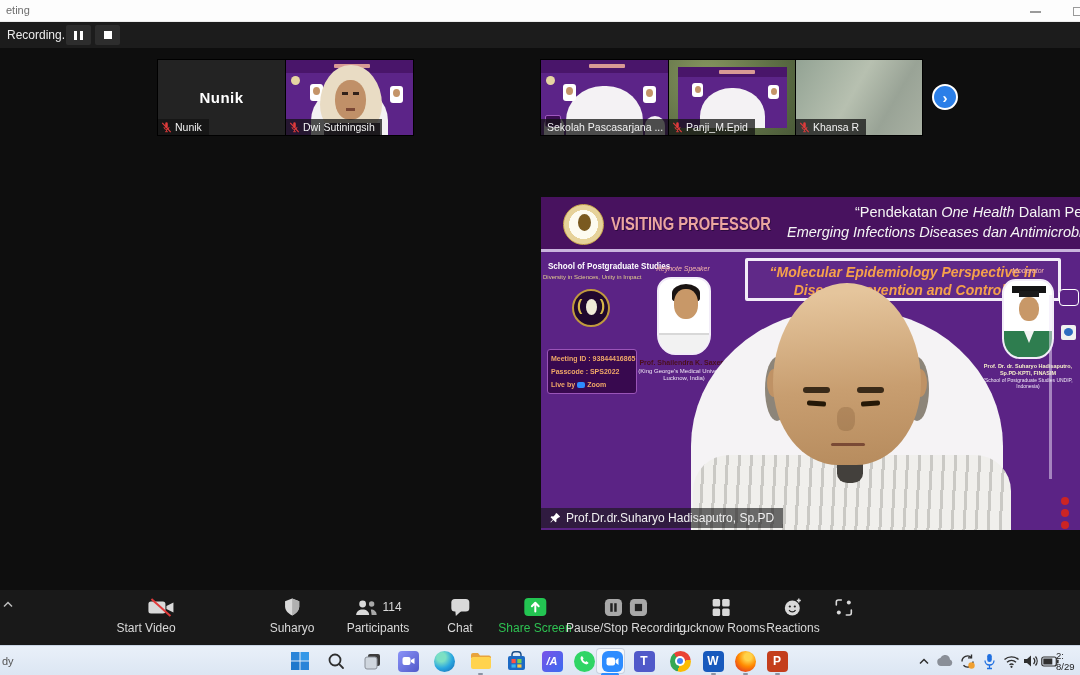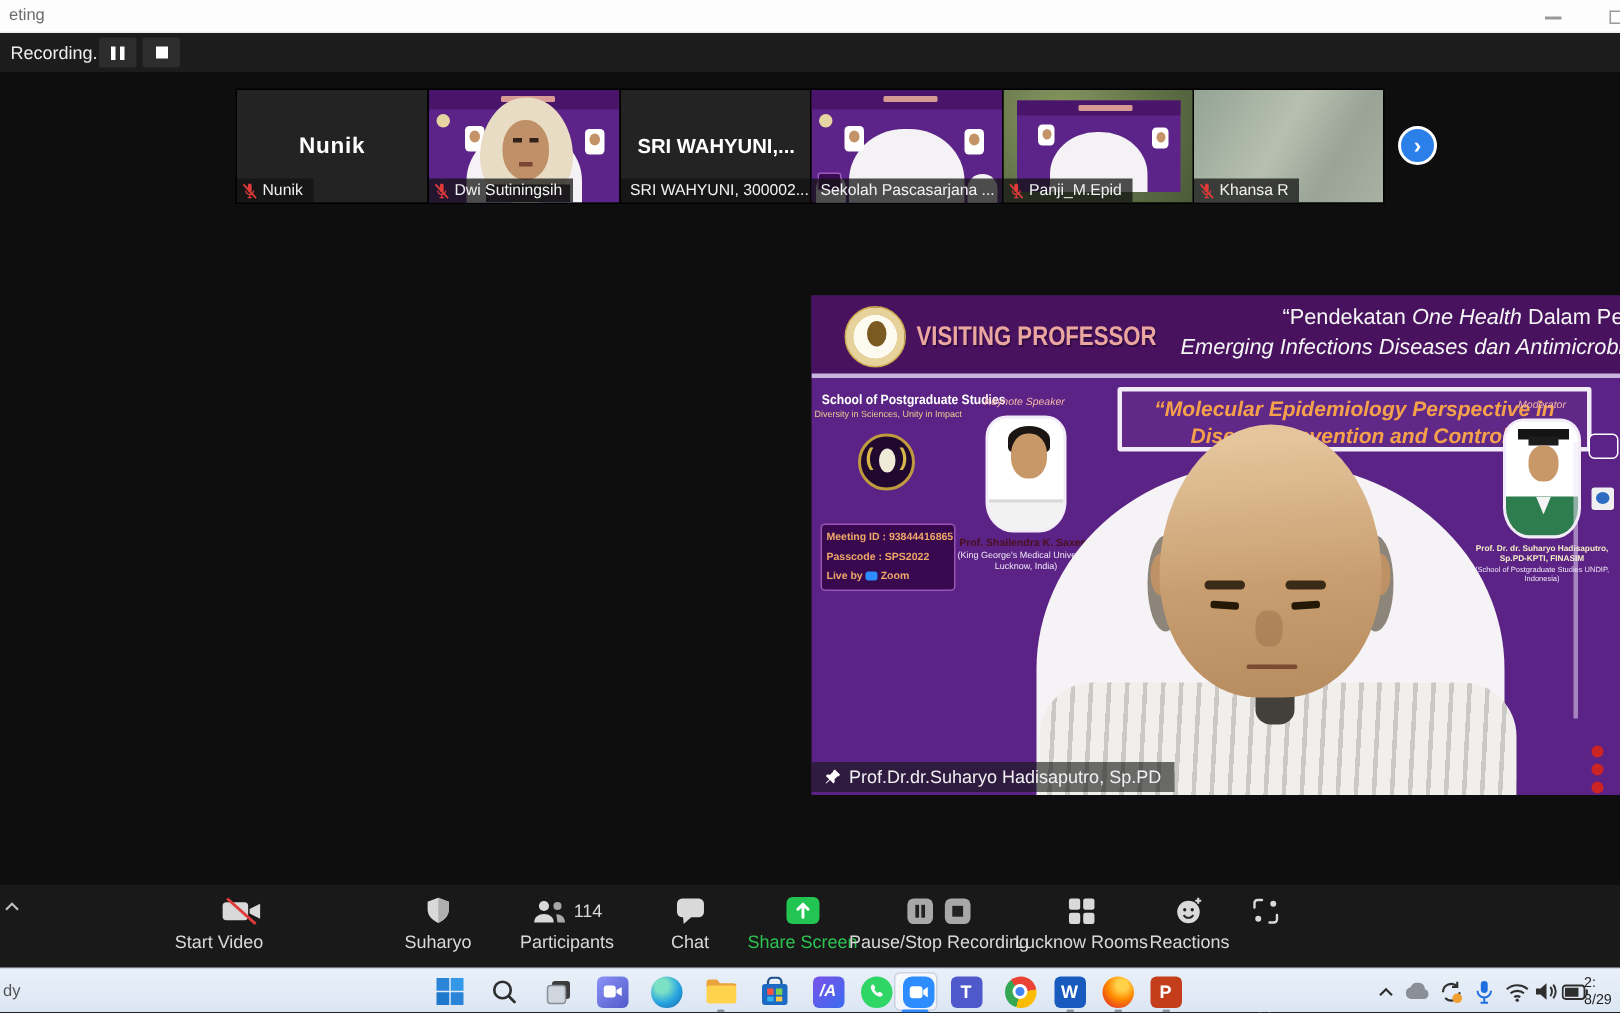--- a/index.html
+++ b/index.html
@@ -181,32 +181,20 @@
       <svg width="11" height="11" viewBox="0 0 12 12">
           <path d="M4.6 1.8a1.4 1.4 0 0 1 2.8 0v3.4a1.4 1.4 0 0 1-2.8 0z" fill="#e03b3b"></path>
           <path d="M3.2 5.4a2.8 2.8 0 0 0 5.6 0" stroke="#e03b3b" fill="none"></path>
           <path d="M6 8.2v2M4.5 10.6h3" stroke="#e03b3b"></path>
           <path d="M1.4 1l9.2 10" stroke="#e03b3b" stroke-width="1.3"></path>
         </svg>
       <span>Dwi Sutiningsih</span>
     </div>
   </div>
 
-  <div class="tile" style="left:414px;">
-    <div class="tile-center" style="font-size:13.5px;">SRI  WAHYUNI,...</div>
-    <div class="tile-label">
-      <svg width="11" height="11" viewBox="0 0 12 12">
-          <path d="M4.6 1.8a1.4 1.4 0 0 1 2.8 0v3.4a1.4 1.4 0 0 1-2.8 0z" fill="#e03b3b"></path>
-          <path d="M3.2 5.4a2.8 2.8 0 0 0 5.6 0" stroke="#e03b3b" fill="none"></path>
-          <path d="M6 8.2v2M4.5 10.6h3" stroke="#e03b3b"></path>
-          <path d="M1.4 1l9.2 10" stroke="#e03b3b" stroke-width="1.3"></path>
-        </svg>
-      <span>SRI WAHYUNI, 300002...</span>
-    </div>
-  </div>
 
   <div class="tile" style="left:541px;">
     <div class="mini-slide">
       <div class="ms-top"></div>
         <div class="ms-brand"></div>
       <div class="ms-logo"></div>
       <div class="ms-blob"></div>
       <div class="ms-wing" style="left:2%;"></div>
       <div class="ms-wing" style="right:2%;"></div>
       <div class="ms-photo" style="left:22px;top:24px;">

